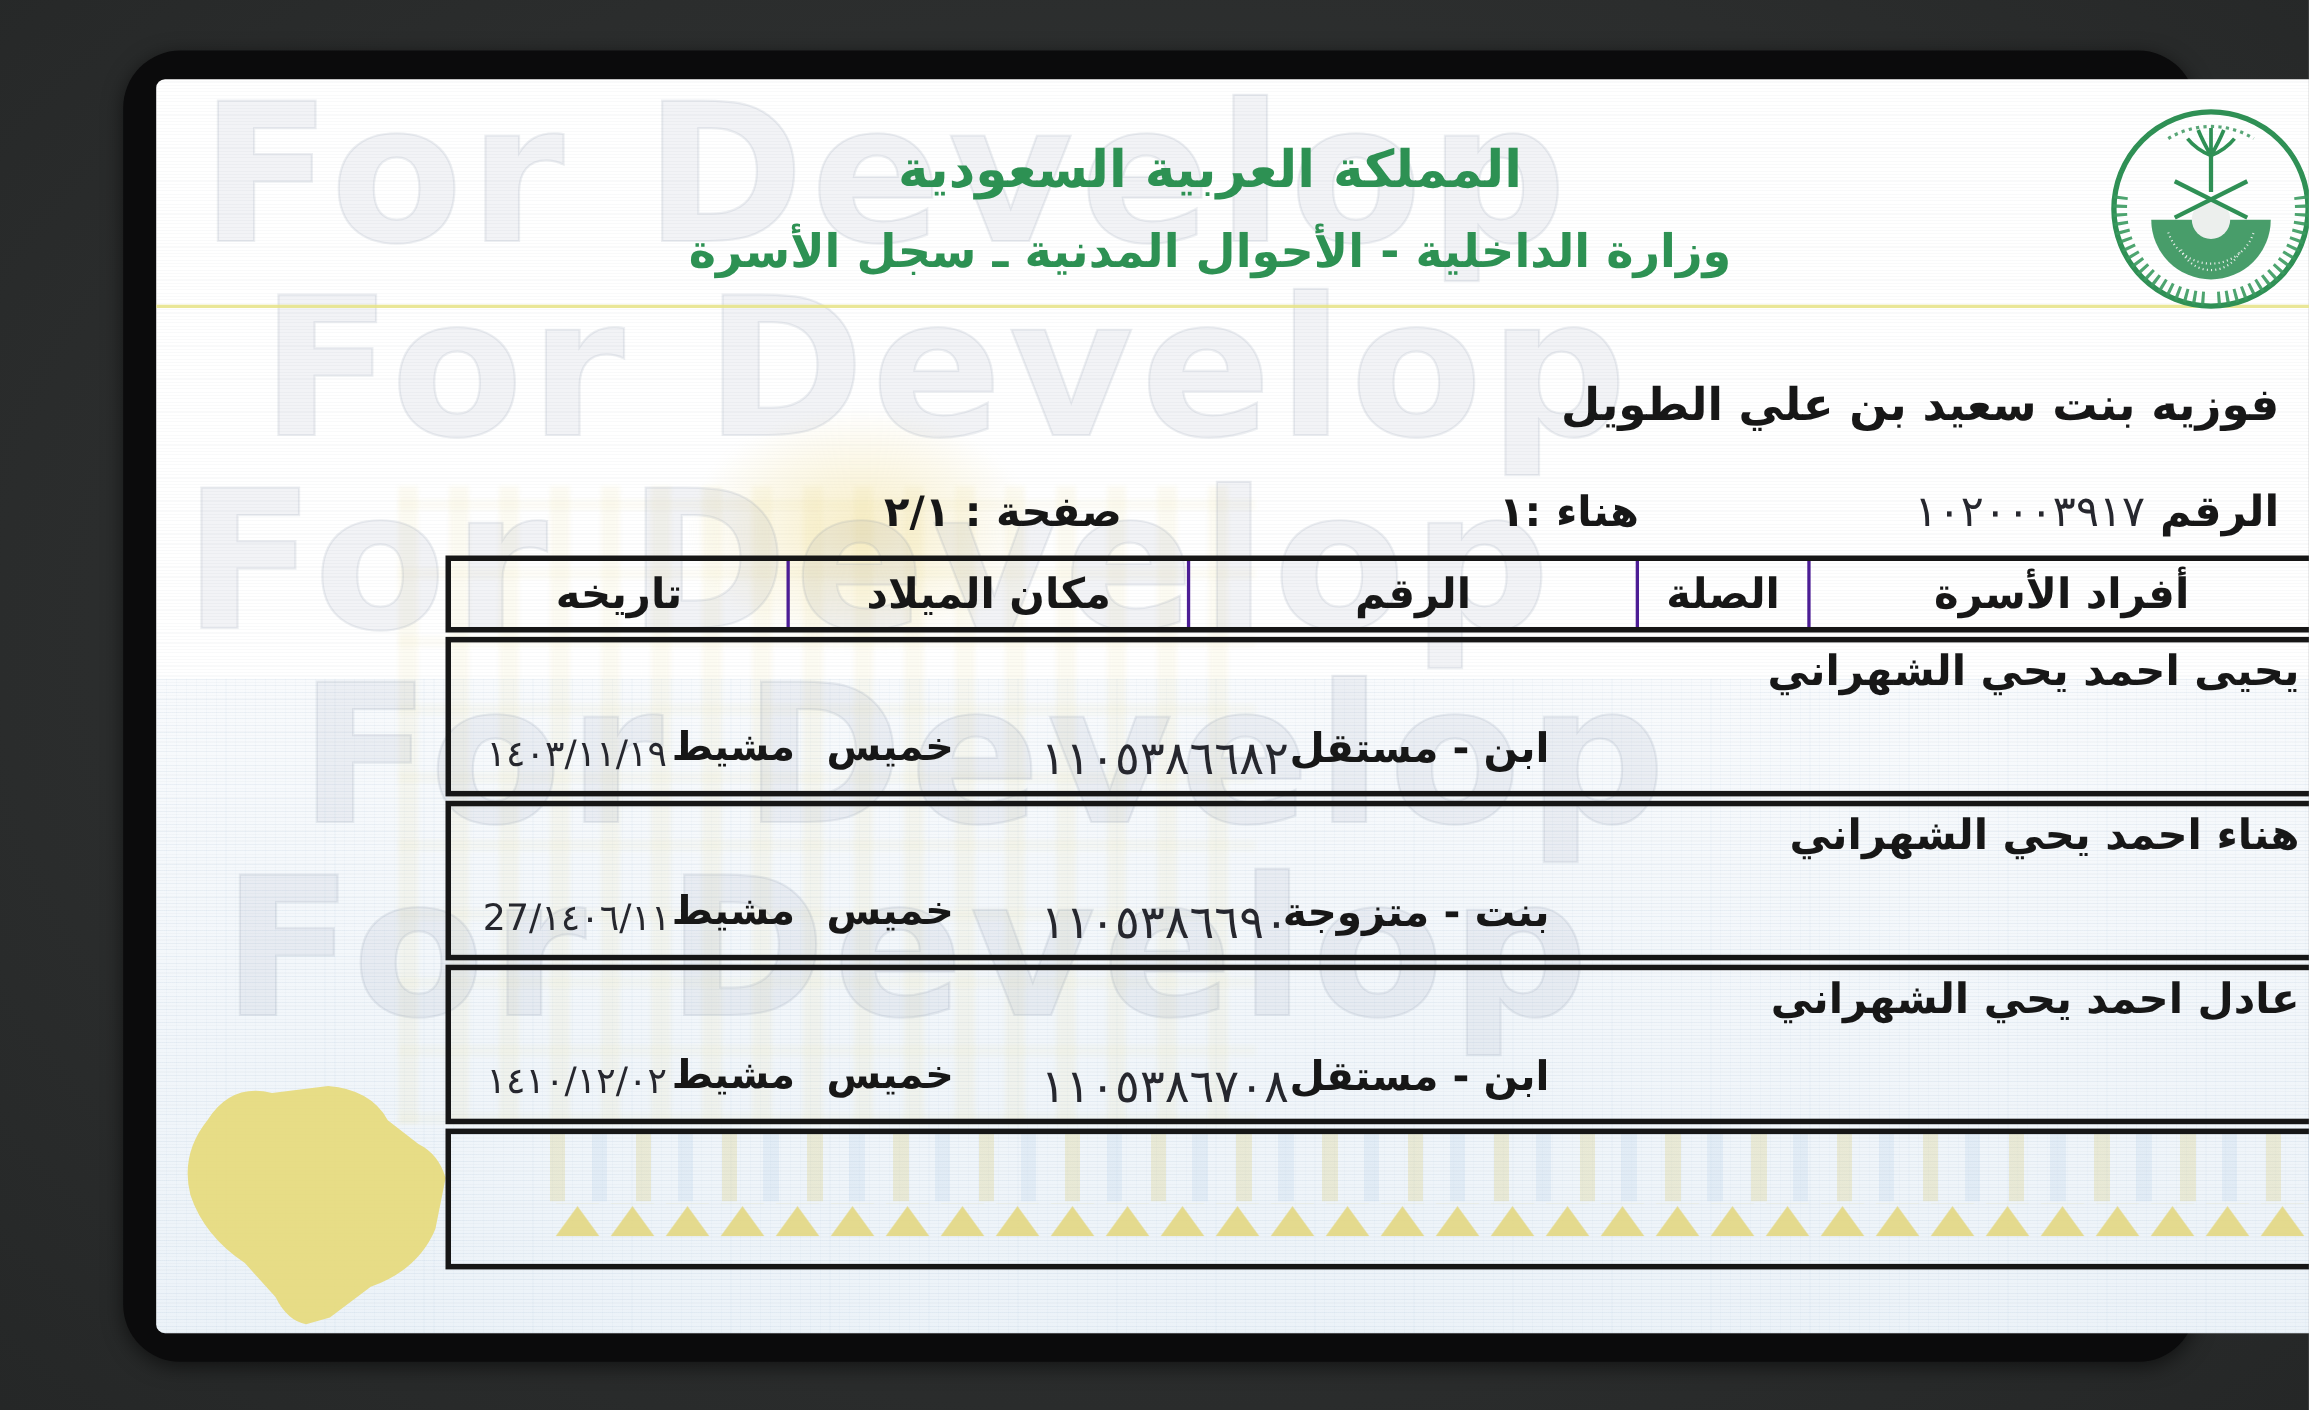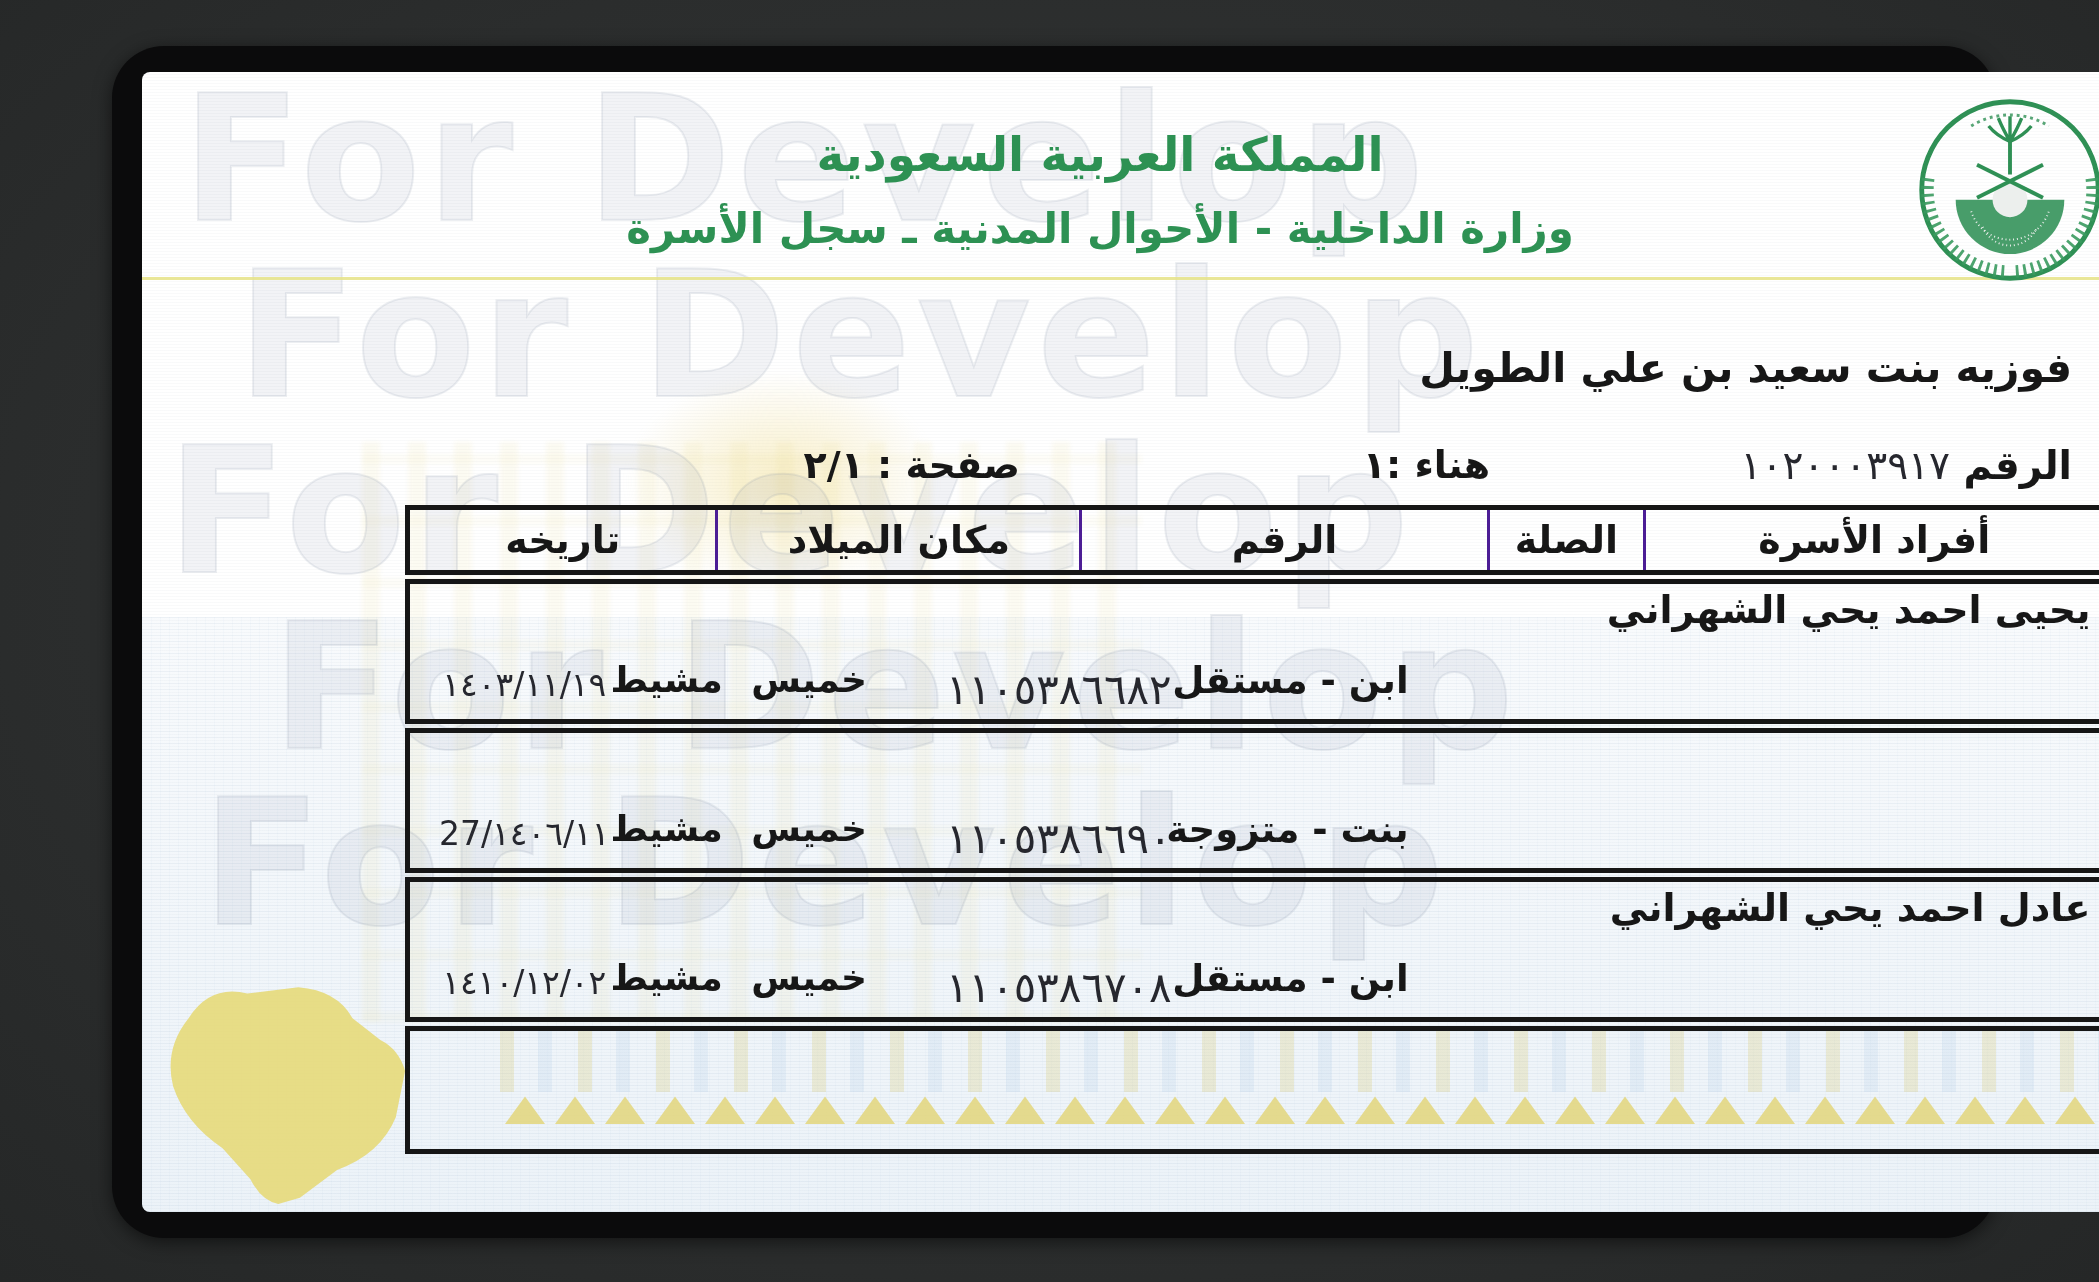--- a/index.html
+++ b/index.html
@@ -159,20 +159,21 @@
               <span class="cell-date">١٤٠٣/١١/١٩</span>
             </div>
           </div>
         </div>
 
         <div class="row">
           <div class="num-cell">
             <span>٢</span>
           </div>
           <div class="row-main">
+            <div class="row-name">هناء احمد يحي الشهراني</div>
             <div class="line2">
               <span class="cell-relation">بنت - متزوجة</span>
               <span class="cell-id">١١٠٥٣٨٦٦٩٠</span>
               <span class="cell-birth">خميس مشيط</span>
               <span class="cell-date">١٤٠٦/١١/27</span>
             </div>
           </div>
         </div>
 
         <div class="row">

